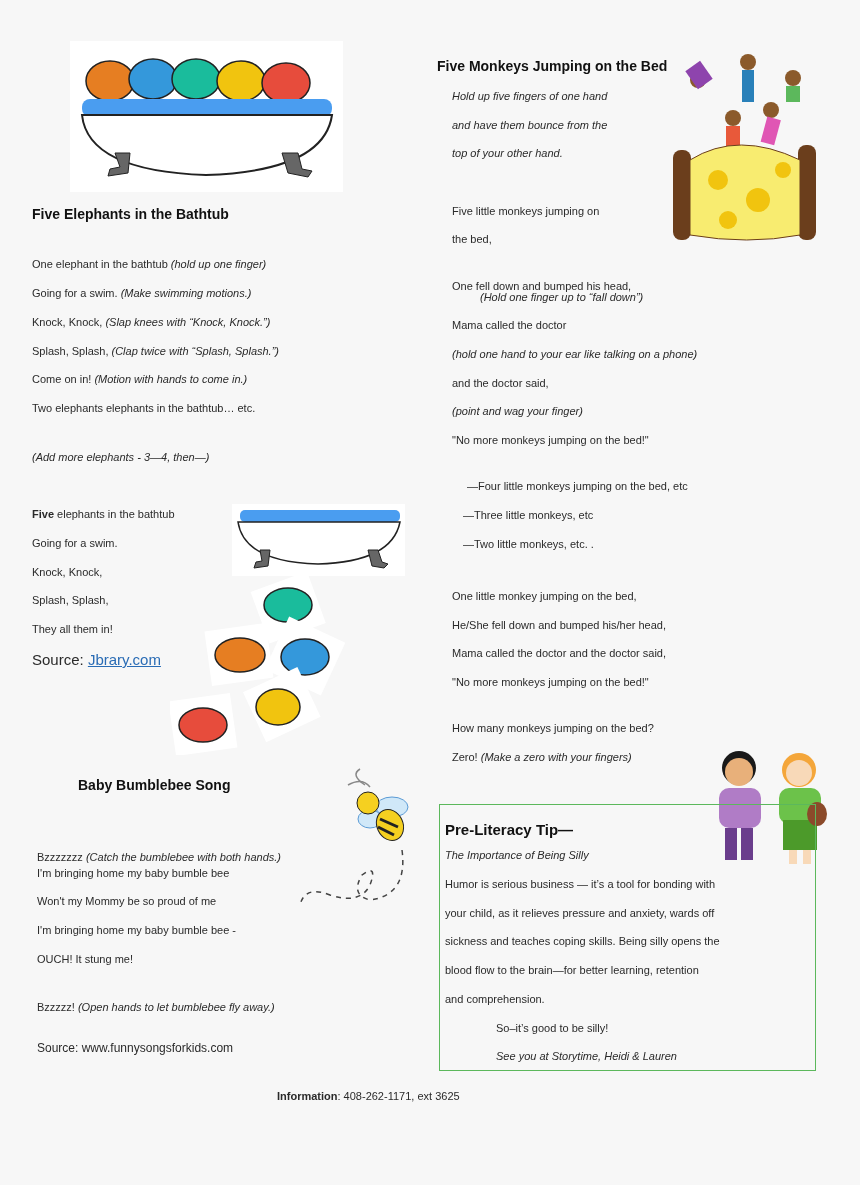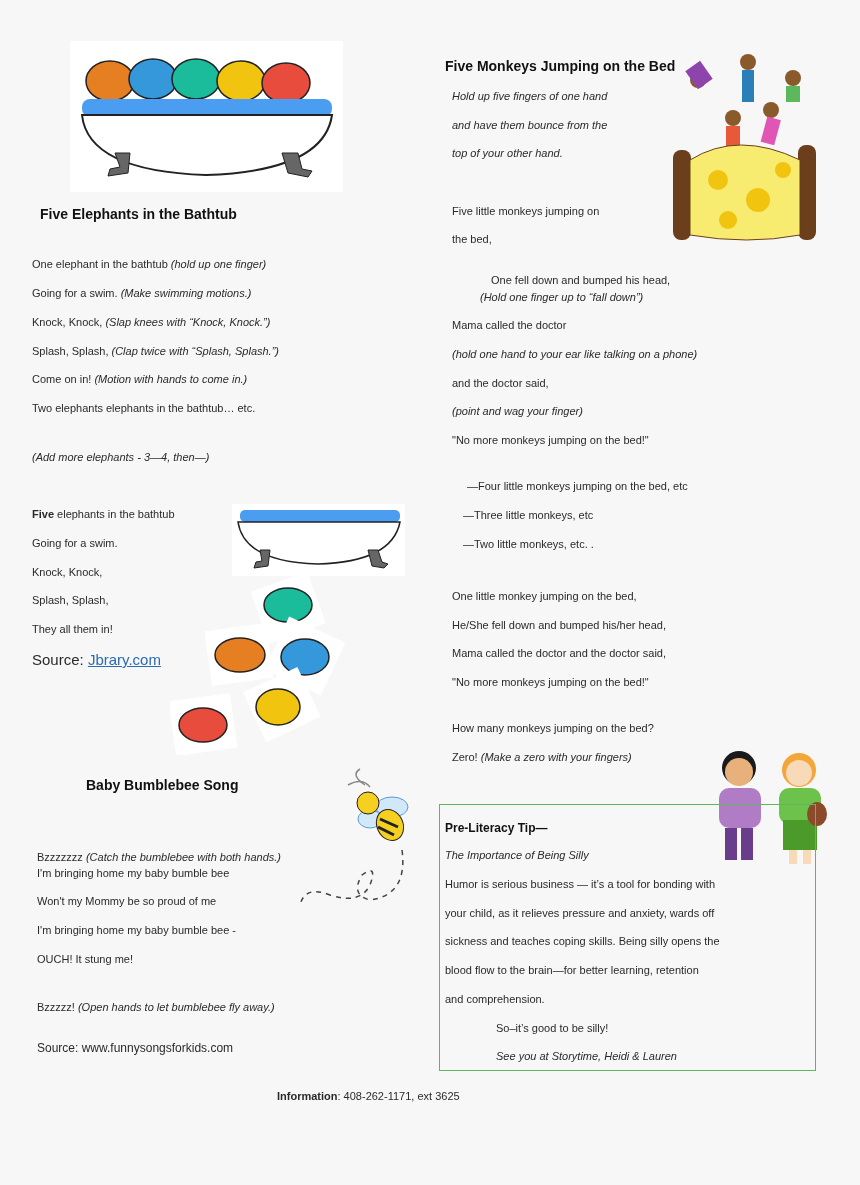--- a/index.html
+++ b/index.html
@@ -3,21 +3,21 @@
   <meta charset="utf-8">
   <style>
     html, body { margin:0; padding:0; }
     body {
       width:860px; height:1185px; background:#f7f7f7; position:relative; overflow:hidden;
       font-family:"Liberation Sans", sans-serif; color:#222; font-size:13px;
     }
     .abs { position:absolute; }
     .line { position:absolute; white-space:nowrap; font-size:11px; color:#2a2a2a; }
     .it { font-style:italic; }
-    .h { font-weight:bold; font-size:14px; color:#111;margin-left:8px; }
+    .h { font-weight:bold; font-size:14px; color:#111; }
     .link { color:#2a6cb5; text-decoration:underline; }
     .tipbox { position:absolute; left:439px; top:804px; width:377px; height:267px; border:1.5px solid #5cb85c; box-sizing:border-box; }
     svg { display:block; }
   </style>
 </head>
 <body>
 
 <div class="abs" style="left:70px;top:41px;width:273px;height:151px;background:#fff;">
   <svg width="273" height="151" viewBox="0 0 273 151">
 
@@ -102,21 +102,21 @@
   </svg>
 </div>
 
 <div class="line h" style="left:437px;top:58px;">Five Monkeys Jumping on the Bed</div>
 <div class="line it" style="left:452px;top:90px;">Hold up five fingers of one hand</div>
 <div class="line it" style="left:452px;top:119px;">and have them bounce from the</div>
 <div class="line it" style="left:452px;top:147px;font-style:italic;">top of your other hand.</div>
 
 <div class="line" style="left:452px;top:205px;">Five little monkeys jumping on</div>
 <div class="line" style="left:452px;top:233px;">the bed,</div>
-<div class="line" style="left:452px;top:274px;margin-left:39px;">One fell down and bumped his head,</div>
+<div class="line" style="left:452px;top:280px;">One fell down and bumped his head,</div>
 <div class="line it" style="left:452px;top:291px;margin-left:28px;">(Hold one finger up to “fall down”)</div>
 <div class="line" style="left:452px;top:319px;">Mama called the doctor</div>
 <div class="line it" style="left:452px;top:348px;">(hold one hand to your ear like talking on a phone)</div>
 <div class="line" style="left:452px;top:377px;">and the doctor said,</div>
 <div class="line it" style="left:452px;top:405px;">(point and wag your finger)</div>
 <div class="line" style="left:452px;top:434px;">"No more monkeys jumping on the bed!"</div>
 
 <div class="line" style="left:467px;top:480px;">—Four little monkeys jumping on the bed, etc</div>
 <div class="line" style="left:463px;top:509px;">—Three little monkeys, etc</div>
 <div class="line" style="left:463px;top:538px;">—Two little monkeys, etc. .</div>
@@ -161,21 +161,21 @@
       <circle cx="92" cy="25" r="13" fill="#f8d9b8"></circle>
     <rect x="72" y="40" width="42" height="36" rx="10" fill="#6cc24a"></rect>
     <rect x="76" y="72" width="34" height="30" fill="#4c9a2a"></rect>
     <rect x="82" y="102" width="8" height="14" fill="#f8d9b8"></rect>
       <rect x="96" y="102" width="8" height="14" fill="#f8d9b8"></rect>
     <ellipse cx="110" cy="66" rx="10" ry="12" fill="#8b4a2a"></ellipse>
   </svg>
 </div>
 
 <div class="tipbox"></div>
-<div class="line" style="left:445px;top:821px;font-weight:bold;font-size:12px;color:#111;">Pre-Literacy Tip—</div>
+<div class="line" style="left:445px;top:821px;font-weight:bold;font-size:15px;color:#111;">Pre-Literacy Tip—</div>
 <div class="line it" style="left:445px;top:849px;">The Importance of Being Silly</div>
 <div class="line" style="left:445px;top:878px;">Humor is serious business — it’s a  tool for bonding with</div>
 <div class="line" style="left:445px;top:907px;">your child, as it relieves pressure and anxiety, wards off</div>
 <div class="line" style="left:445px;top:935px;">sickness and teaches coping skills. Being silly opens the</div>
 <div class="line" style="left:445px;top:964px;">blood flow to the brain—for better learning, retention</div>
 <div class="line" style="left:445px;top:993px;text-align:right;">and comprehension.</div>
 <div class="line" style="left:496px;top:1022px;">So–it’s good to be silly!</div>
 <div class="line it" style="left:496px;top:1050px;">See you at Storytime, Heidi &amp; Lauren</div>
 
 <div class="line" style="left:277px;top:1090px;"><b>Information</b><span>: 408-262-1171, ext 3625</span></div>

